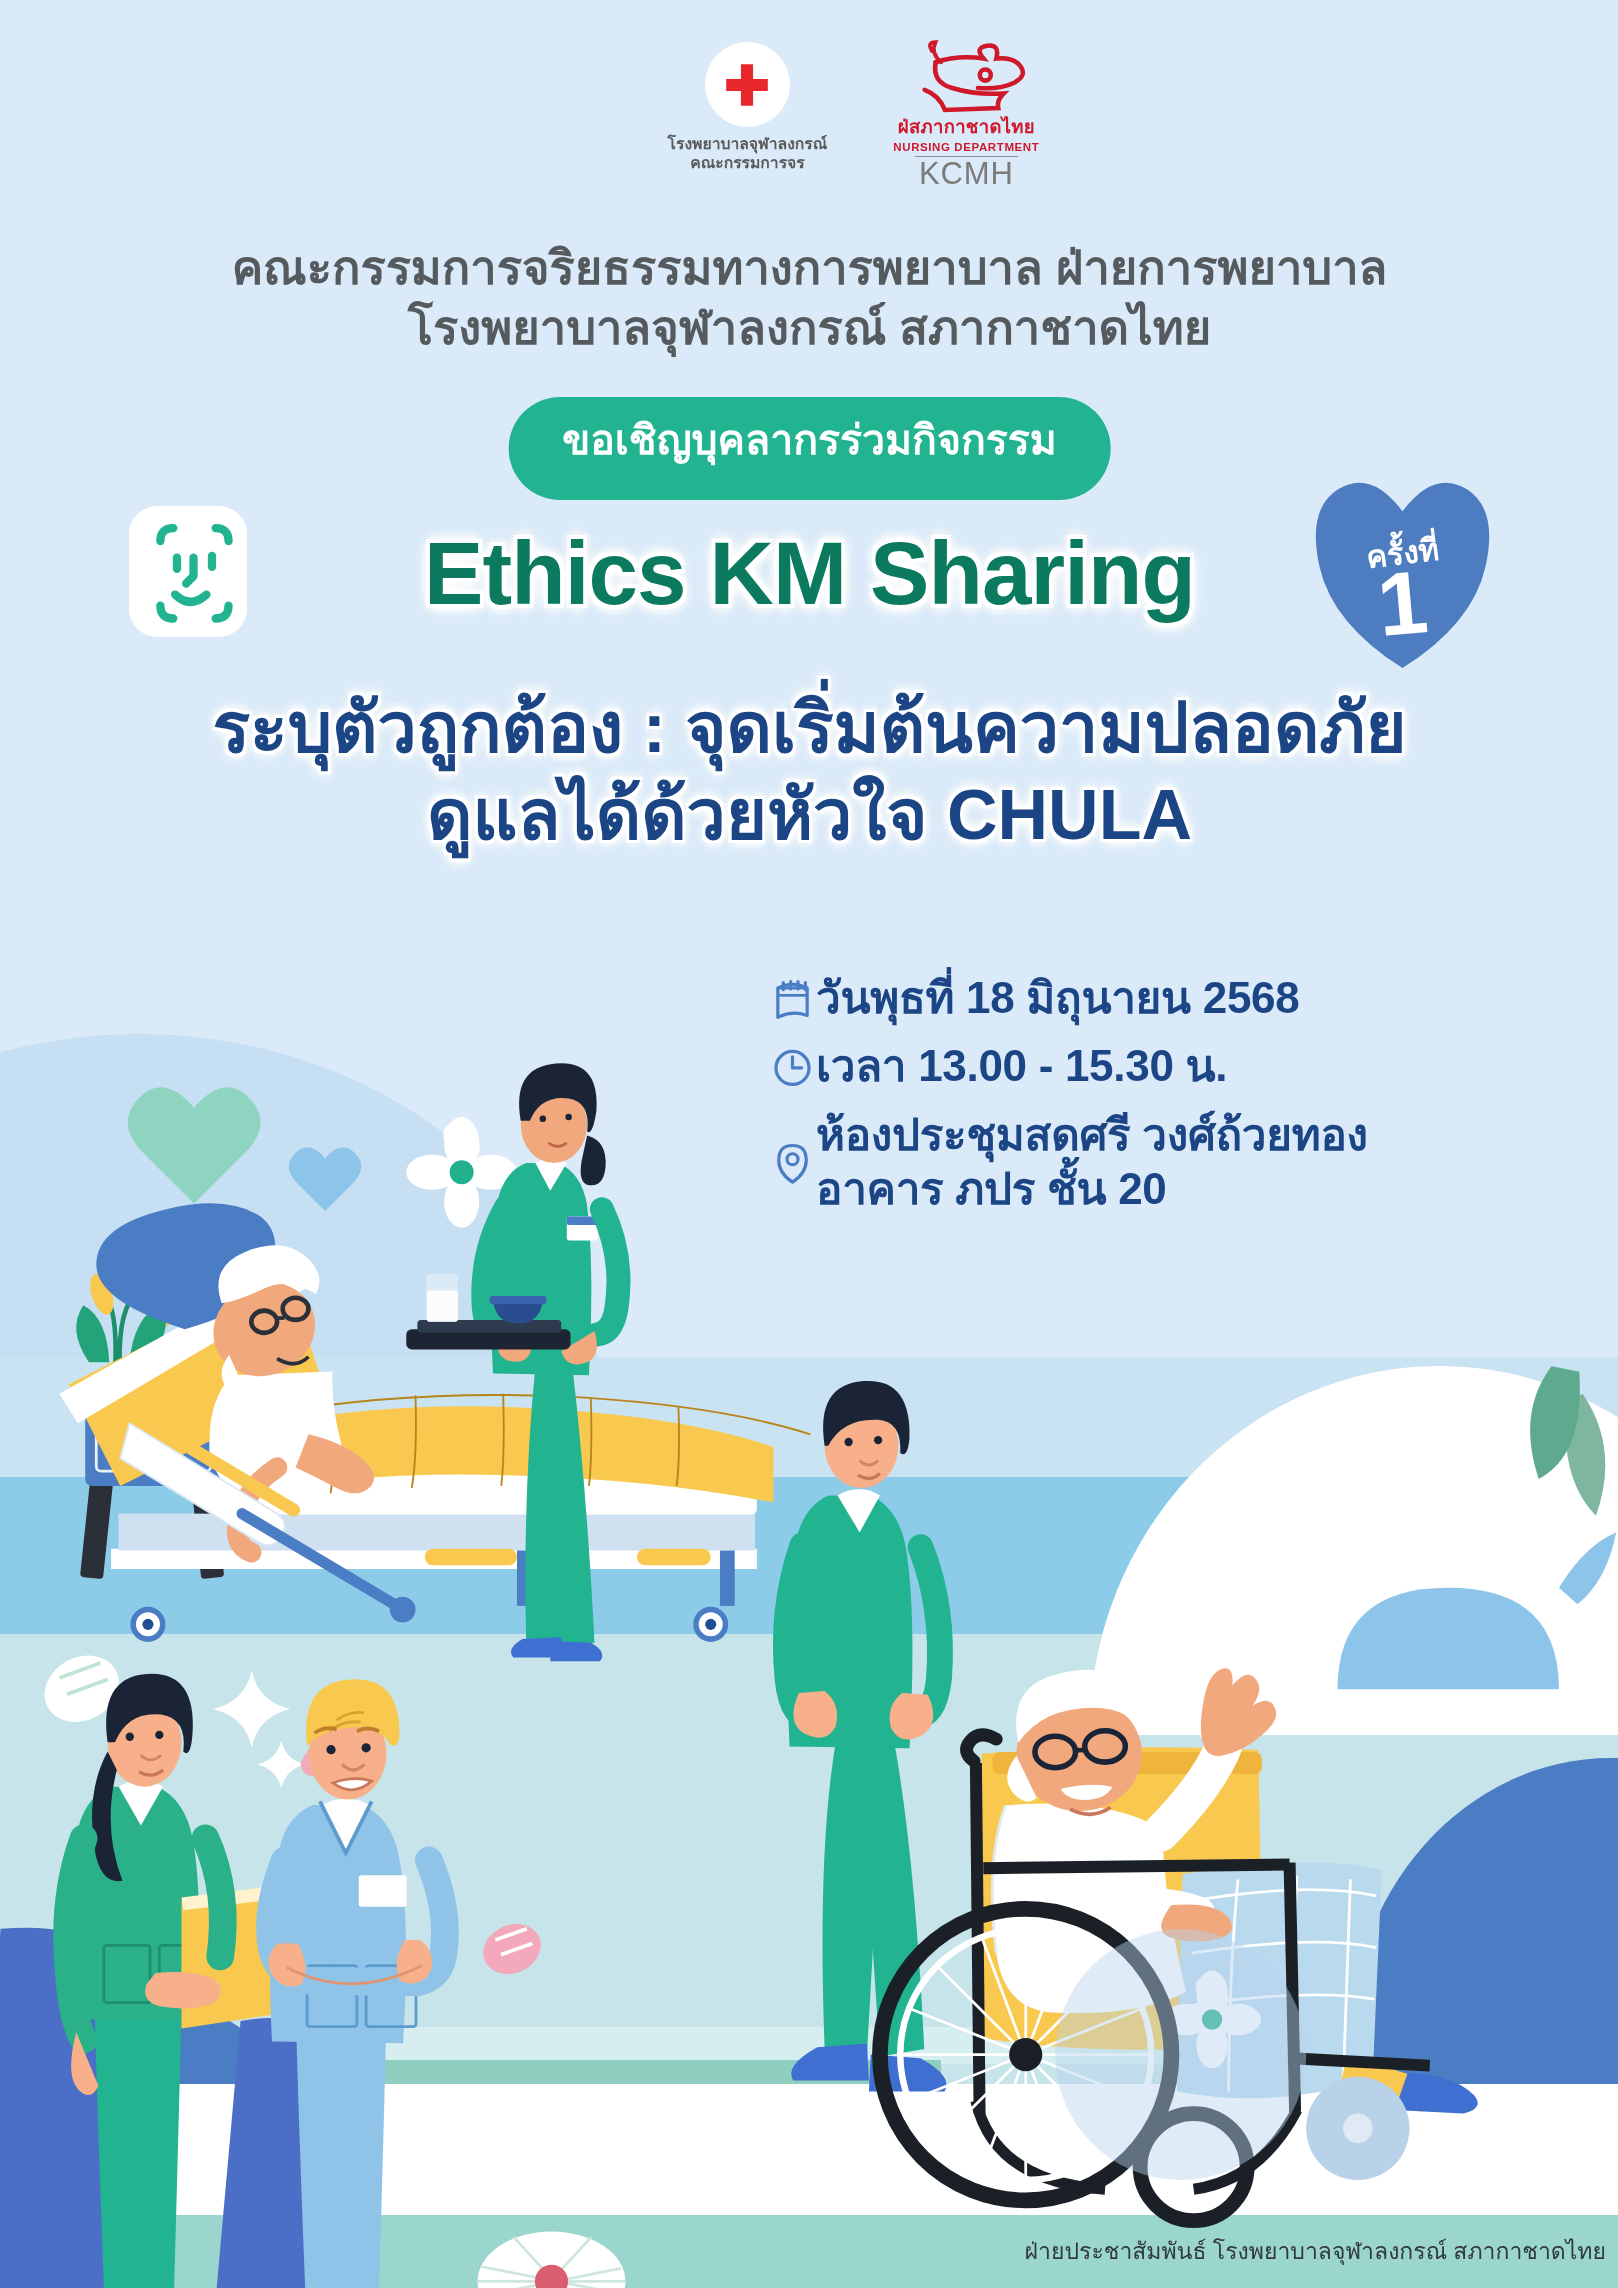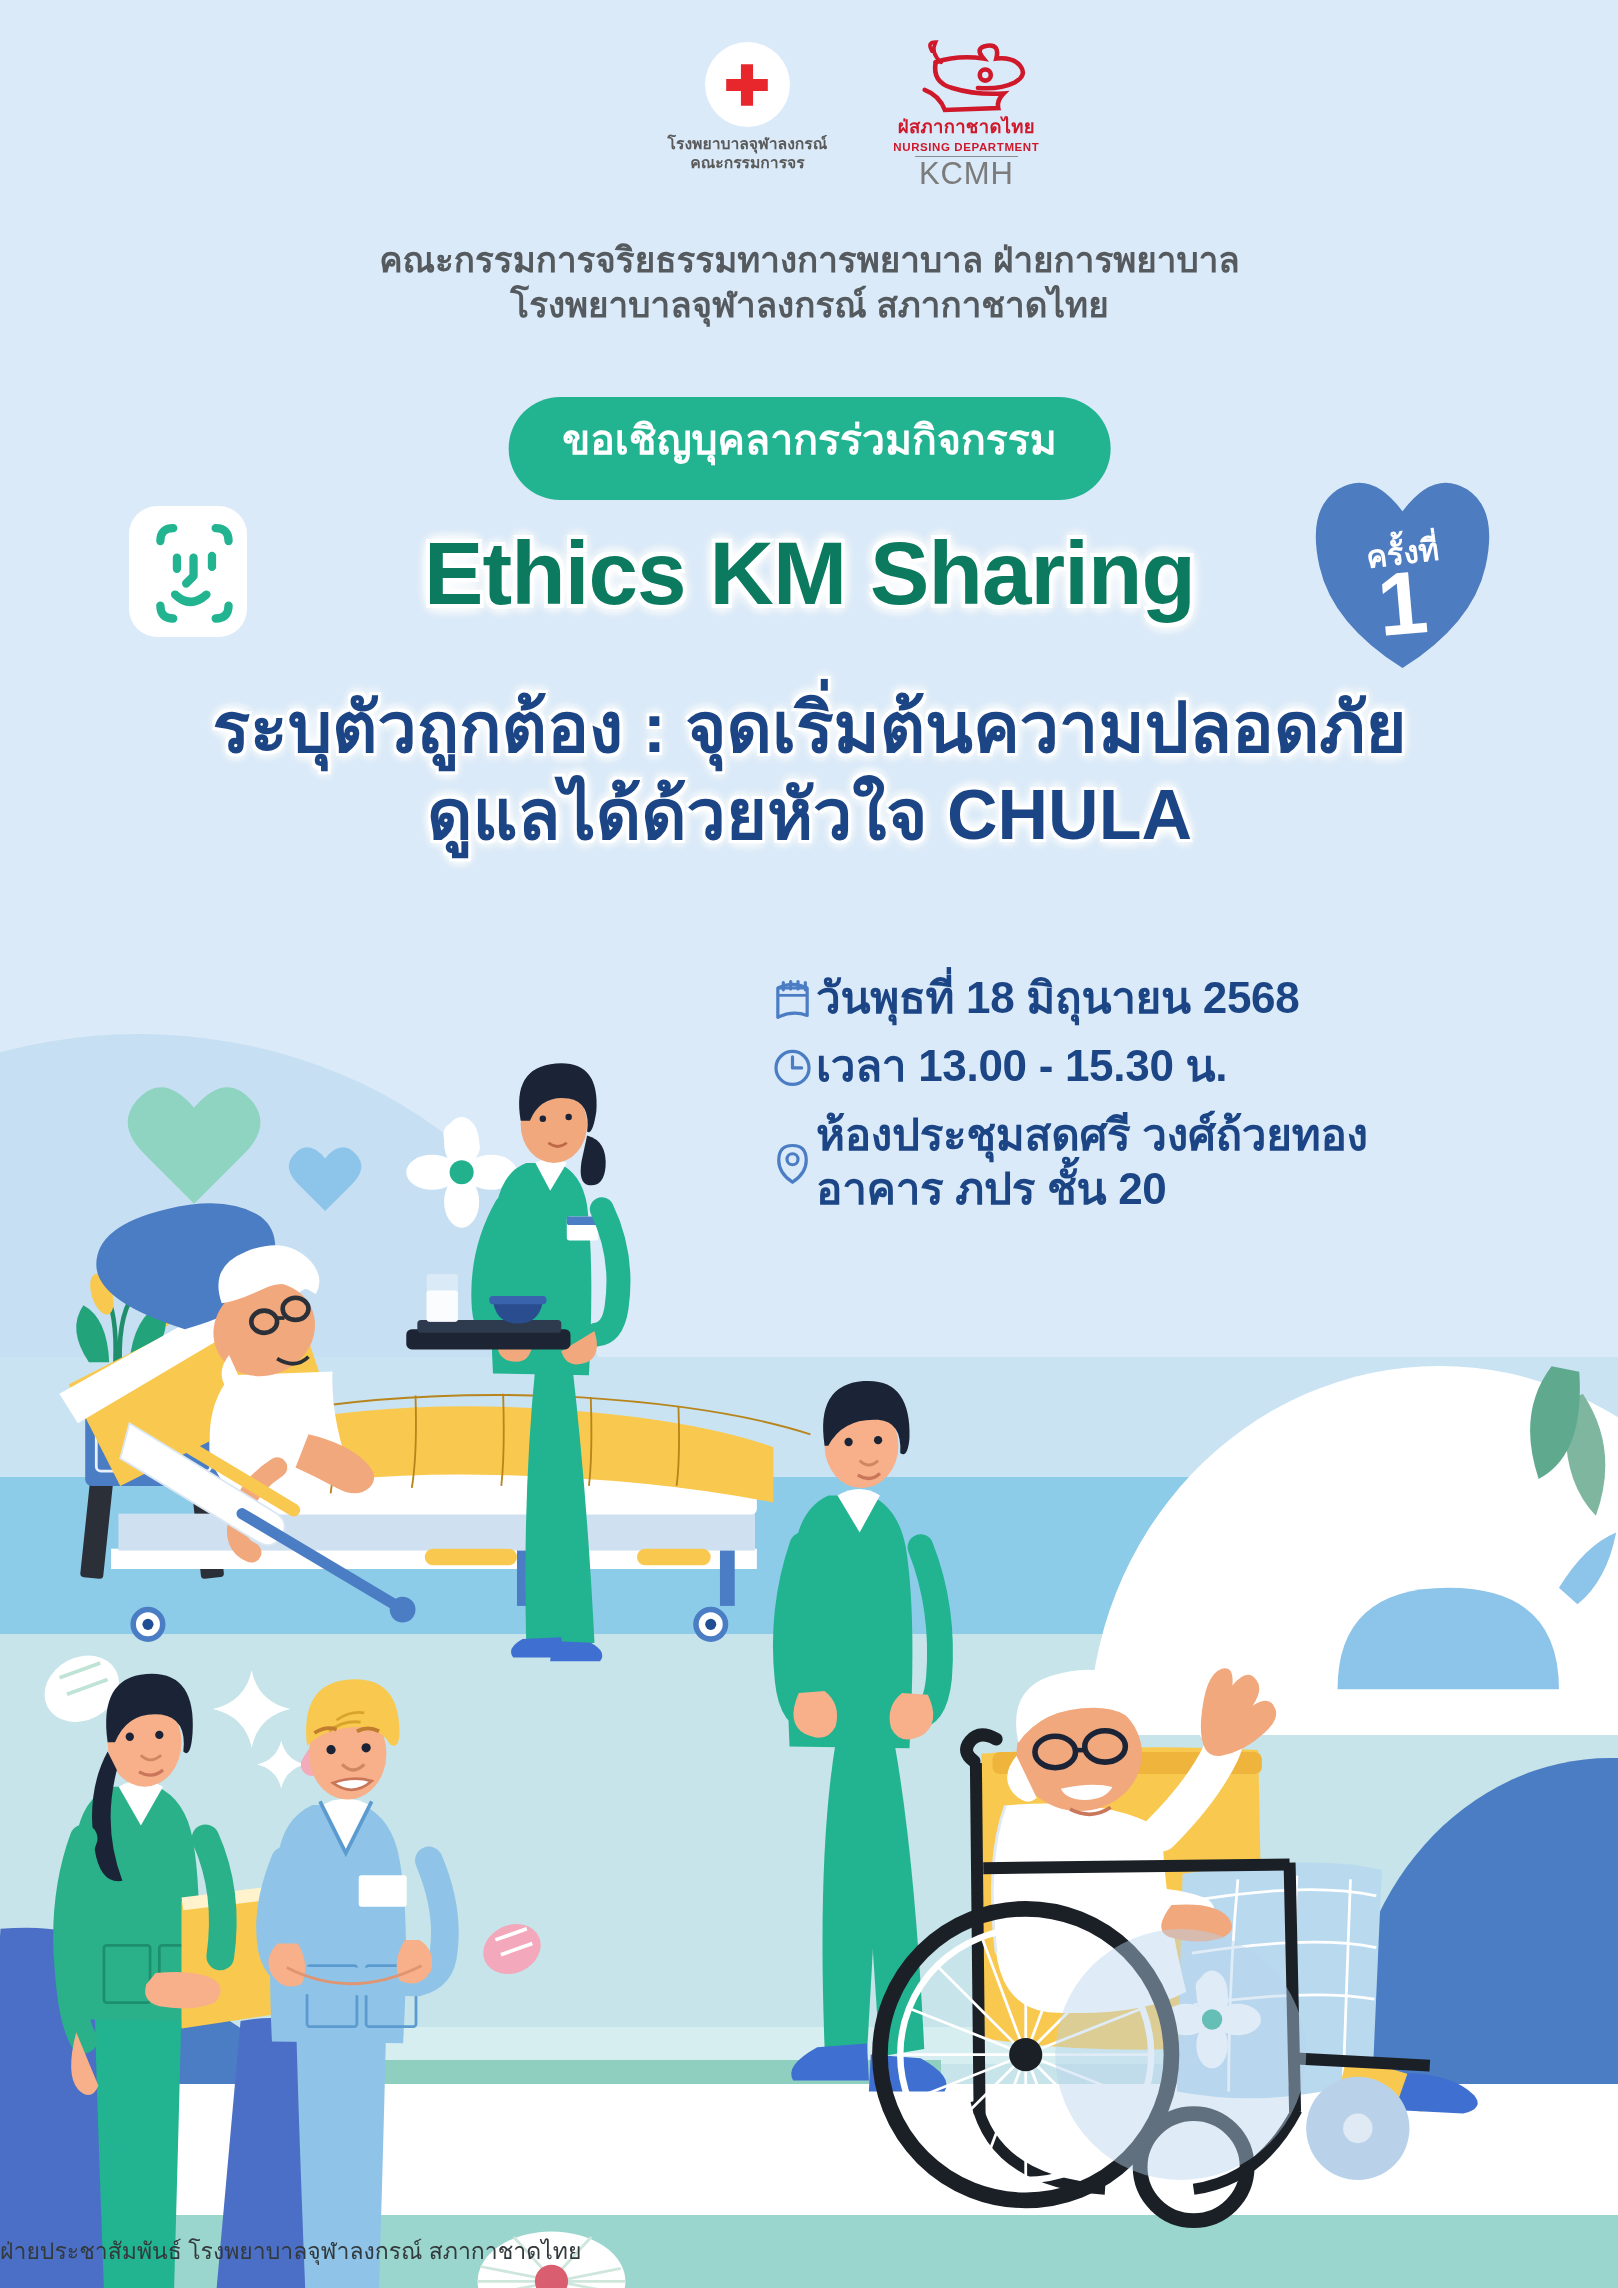--- a/index.html
+++ b/index.html
@@ -62,21 +62,21 @@
   .logo-th { font-size:15.7px; color:#5a5a5a; text-align:center; line-height:1.25; margin-top:6.5px; font-weight:600; }
   .lamp svg { width:120px; height:68px; display:block; }
   .nurse-th { font-size:18.5px; color:#d0182b; font-weight:700; letter-spacing:0.3px; margin-top:1.8px; }
   .nurse-en { font-size:11.5px; color:#d0182b; font-weight:700; letter-spacing:0.6px; }
   .kcmh-rule { width:103px; height:1.8px; background:#8c8c8c; margin:2.8px auto 0.9px; }
   .kcmh { font-size:31px; color:#7b7b7b; letter-spacing:0.9px; line-height:1; }
 
   
   .org-lines {
     position:absolute; left:0; top:238px; width:100%;
-    text-align:center; color:#555a5e; font-size:35px; font-weight:700; line-height:1.28;
+    text-align:center; color:#555a5e; font-size:47px; font-weight:700; line-height:1.28;
   }
   .pill {
     position:absolute; left:50%; transform:translateX(-50%); top:397px;
     background:#22b391; color:#ffffff; border-radius:55px;
     padding:10px 54px 28px; font-size:41px; font-weight:700; white-space:nowrap;
   }
   .faceid {
     position:absolute; left:129px; top:506px; width:118px; height:131px;
     background:#ffffff; border-radius:28px;
   }
@@ -109,21 +109,21 @@
 
   
   .details { position:absolute; left:772px; top:971px; width:738px; color:#1b4585; }
   .detail-row { display:flex; align-items:center; margin-bottom:14.8px; }
   .detail-ico { width:44px; height:50px; flex:0 0 44px; padding-top:3.7px; }
   .detail-ico svg { width:41px; height:44px; display:block; }
   .detail-txt { font-size:44px; font-weight:700; line-height:1.22; letter-spacing:-0.3px; }
 
   .footer-text {
     position:absolute; left:0; top:2233px; width:100%;
-    text-align:left; padding-right:13px;
+    text-align:right; padding-right:13px;
     font-size:23px; color:#333a3d; font-weight:400;
   }
 
   
   .illus { position:absolute; }
   svg { overflow:visible; }
 </style>
 </head>
 <body>
 

